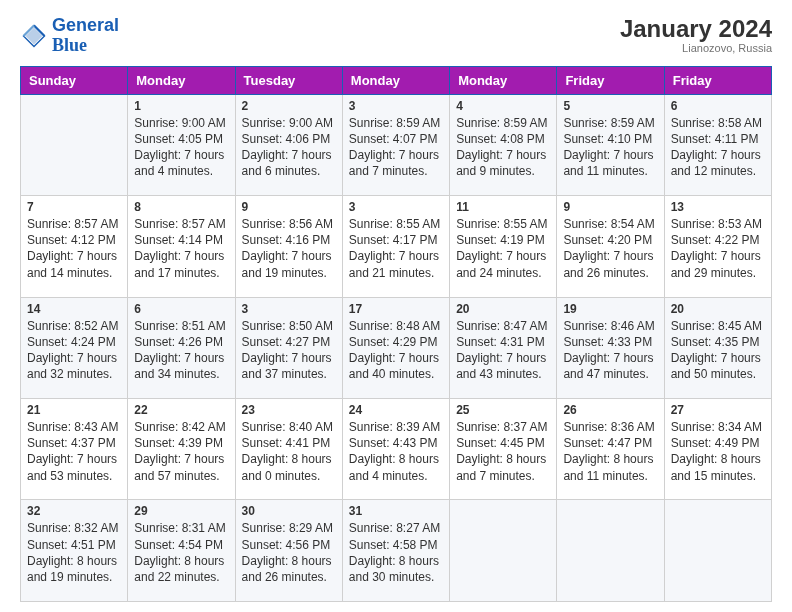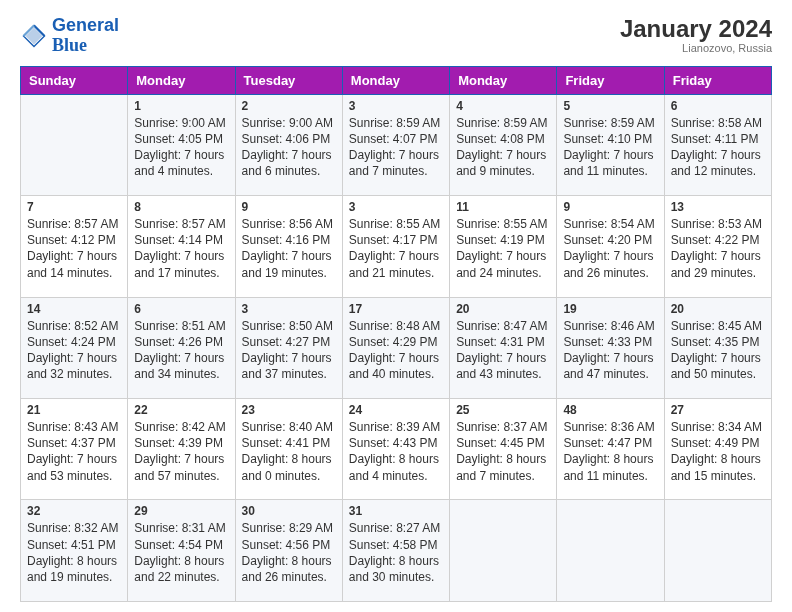--- a/index.html
+++ b/index.html
@@ -239,21 +239,21 @@
           </td>
           <td>
             <span class="day-num">24</span>
             <div class="day-info">Sunrise: 8:39 AM<br>Sunset: 4:43 PM<br>Daylight: 8 hours<br>and 4 minutes.</div>
           </td>
           <td>
             <span class="day-num">25</span>
             <div class="day-info">Sunrise: 8:37 AM<br>Sunset: 4:45 PM<br>Daylight: 8 hours<br>and 7 minutes.</div>
           </td>
           <td>
-            <span class="day-num">48</span>
+            <span class="day-num">26</span>
             <div class="day-info">Sunrise: 8:36 AM<br>Sunset: 4:47 PM<br>Daylight: 8 hours<br>and 11 minutes.</div>
           </td>
           <td>
             <span class="day-num">27</span>
             <div class="day-info">Sunrise: 8:34 AM<br>Sunset: 4:49 PM<br>Daylight: 8 hours<br>and 15 minutes.</div>
           </td>
         </tr>
         <tr>
           <td>
             <span class="day-num">32</span>

